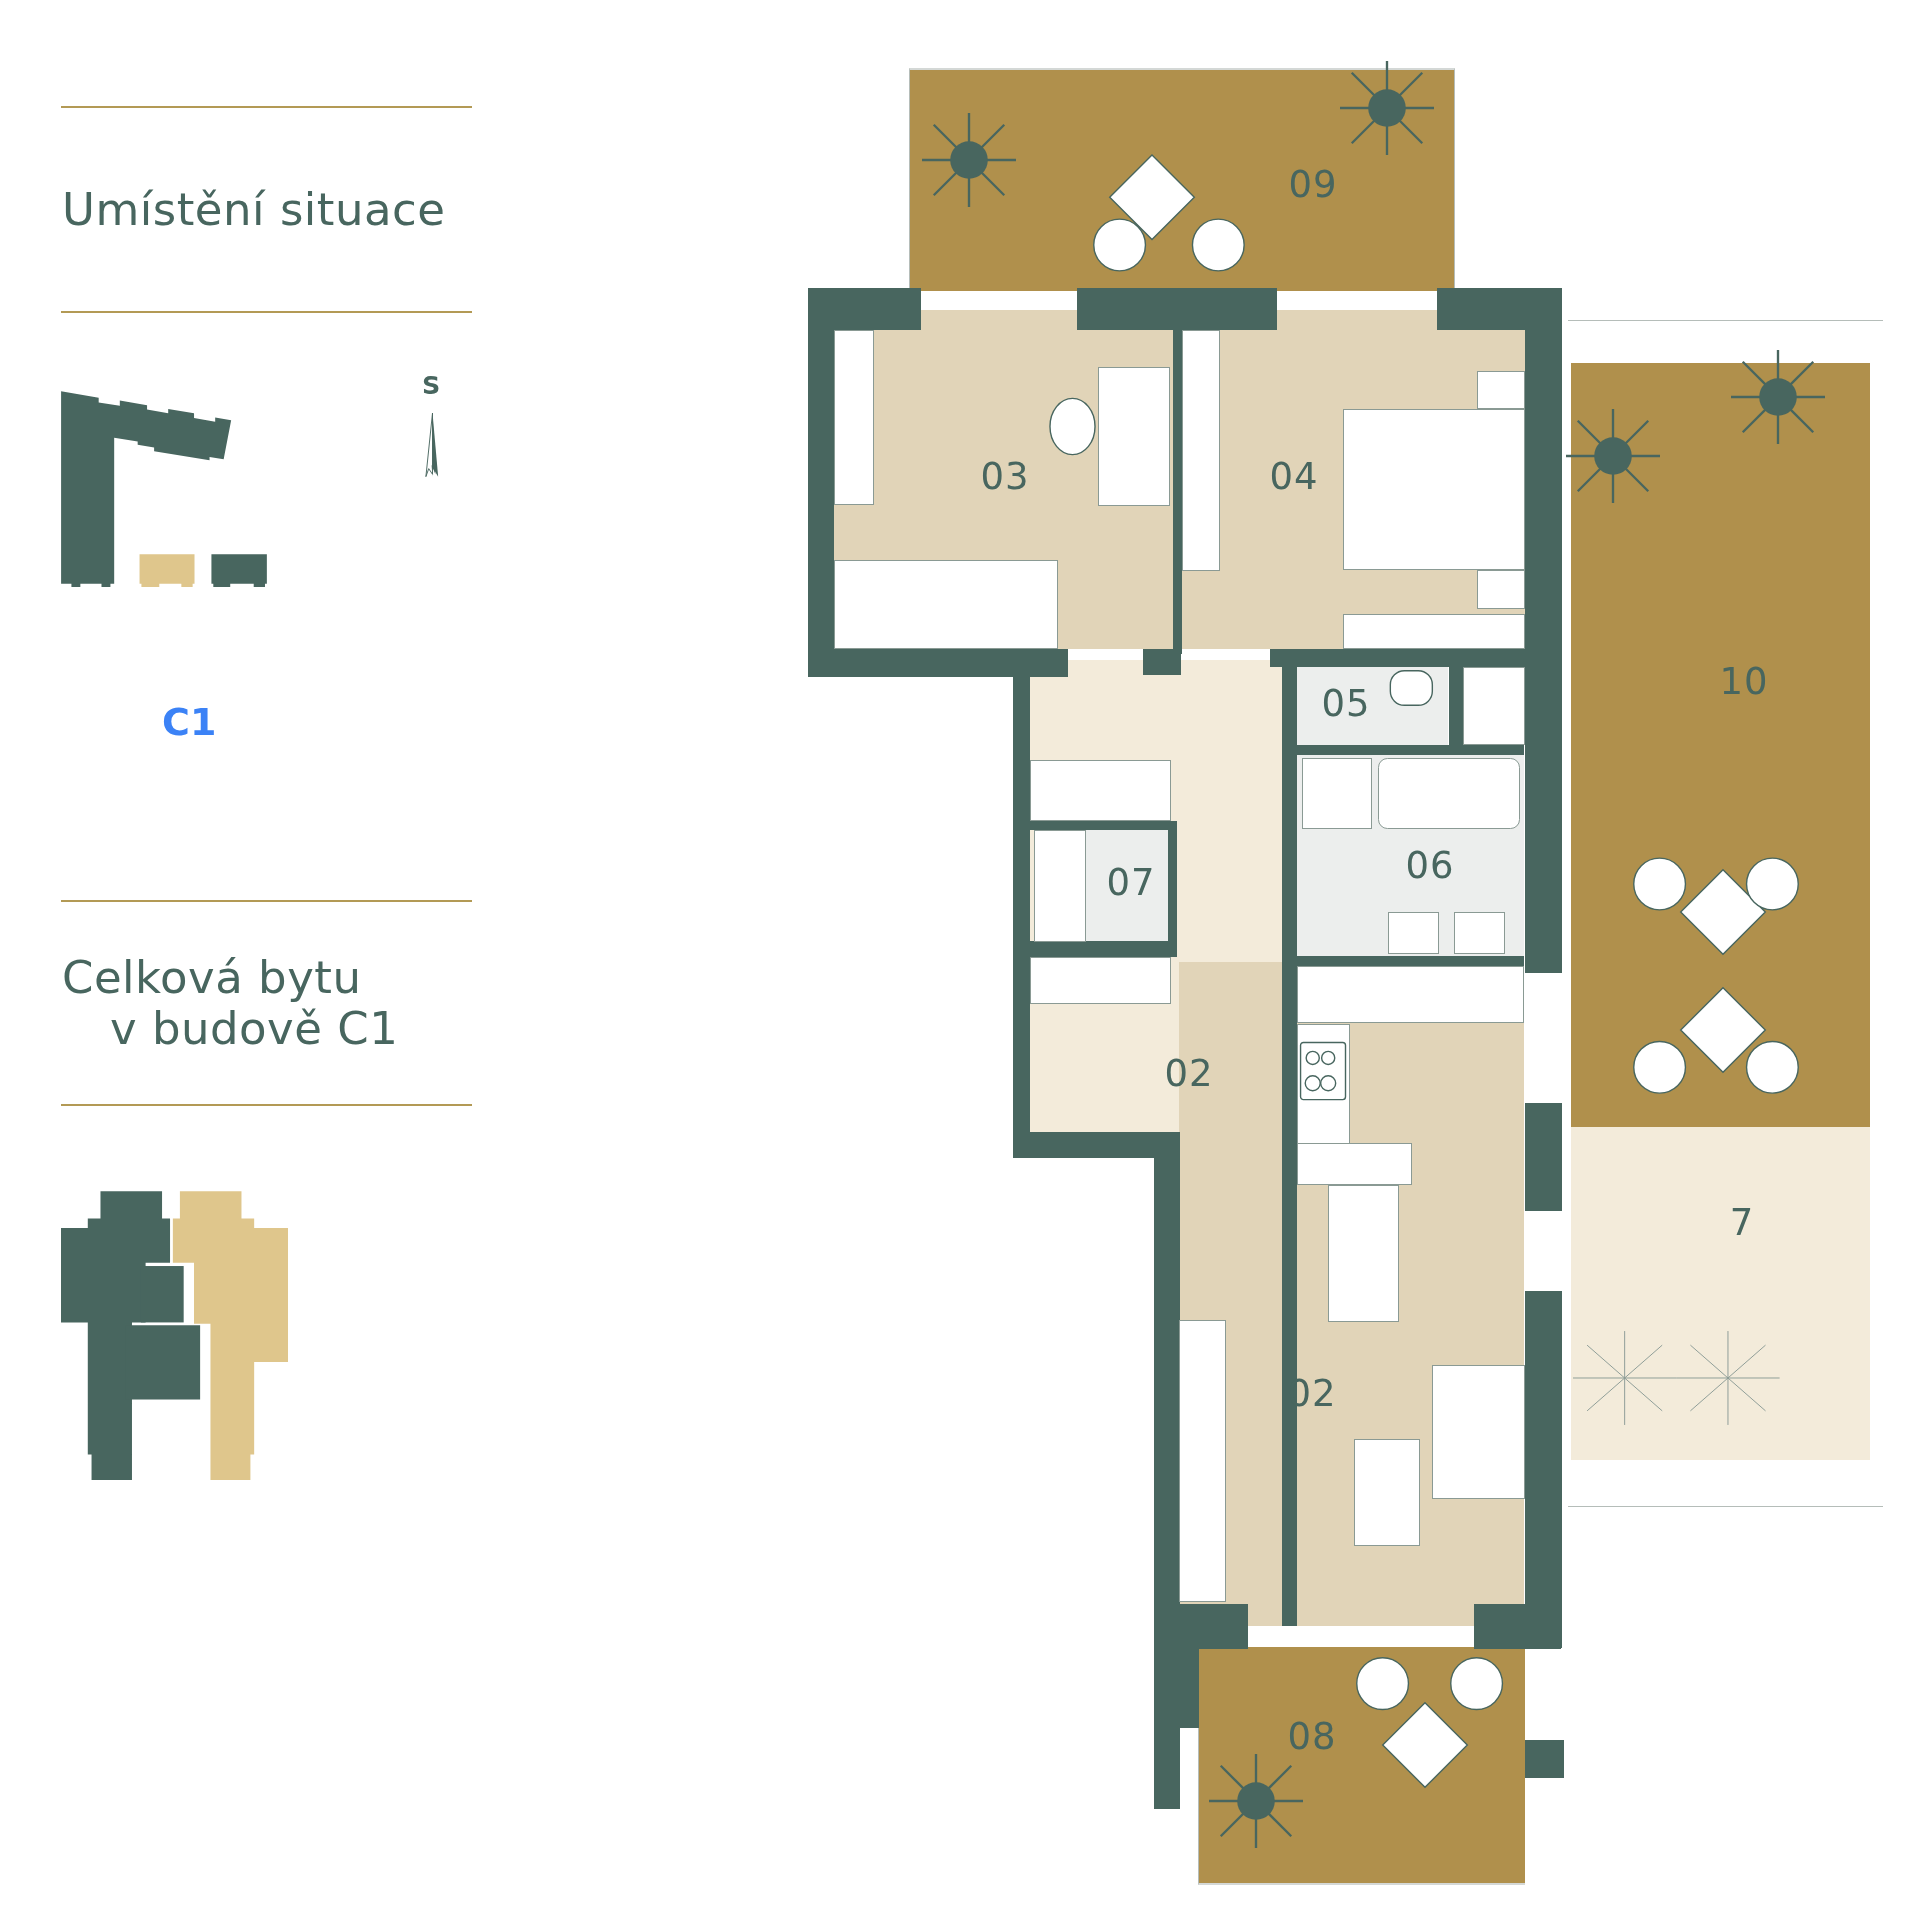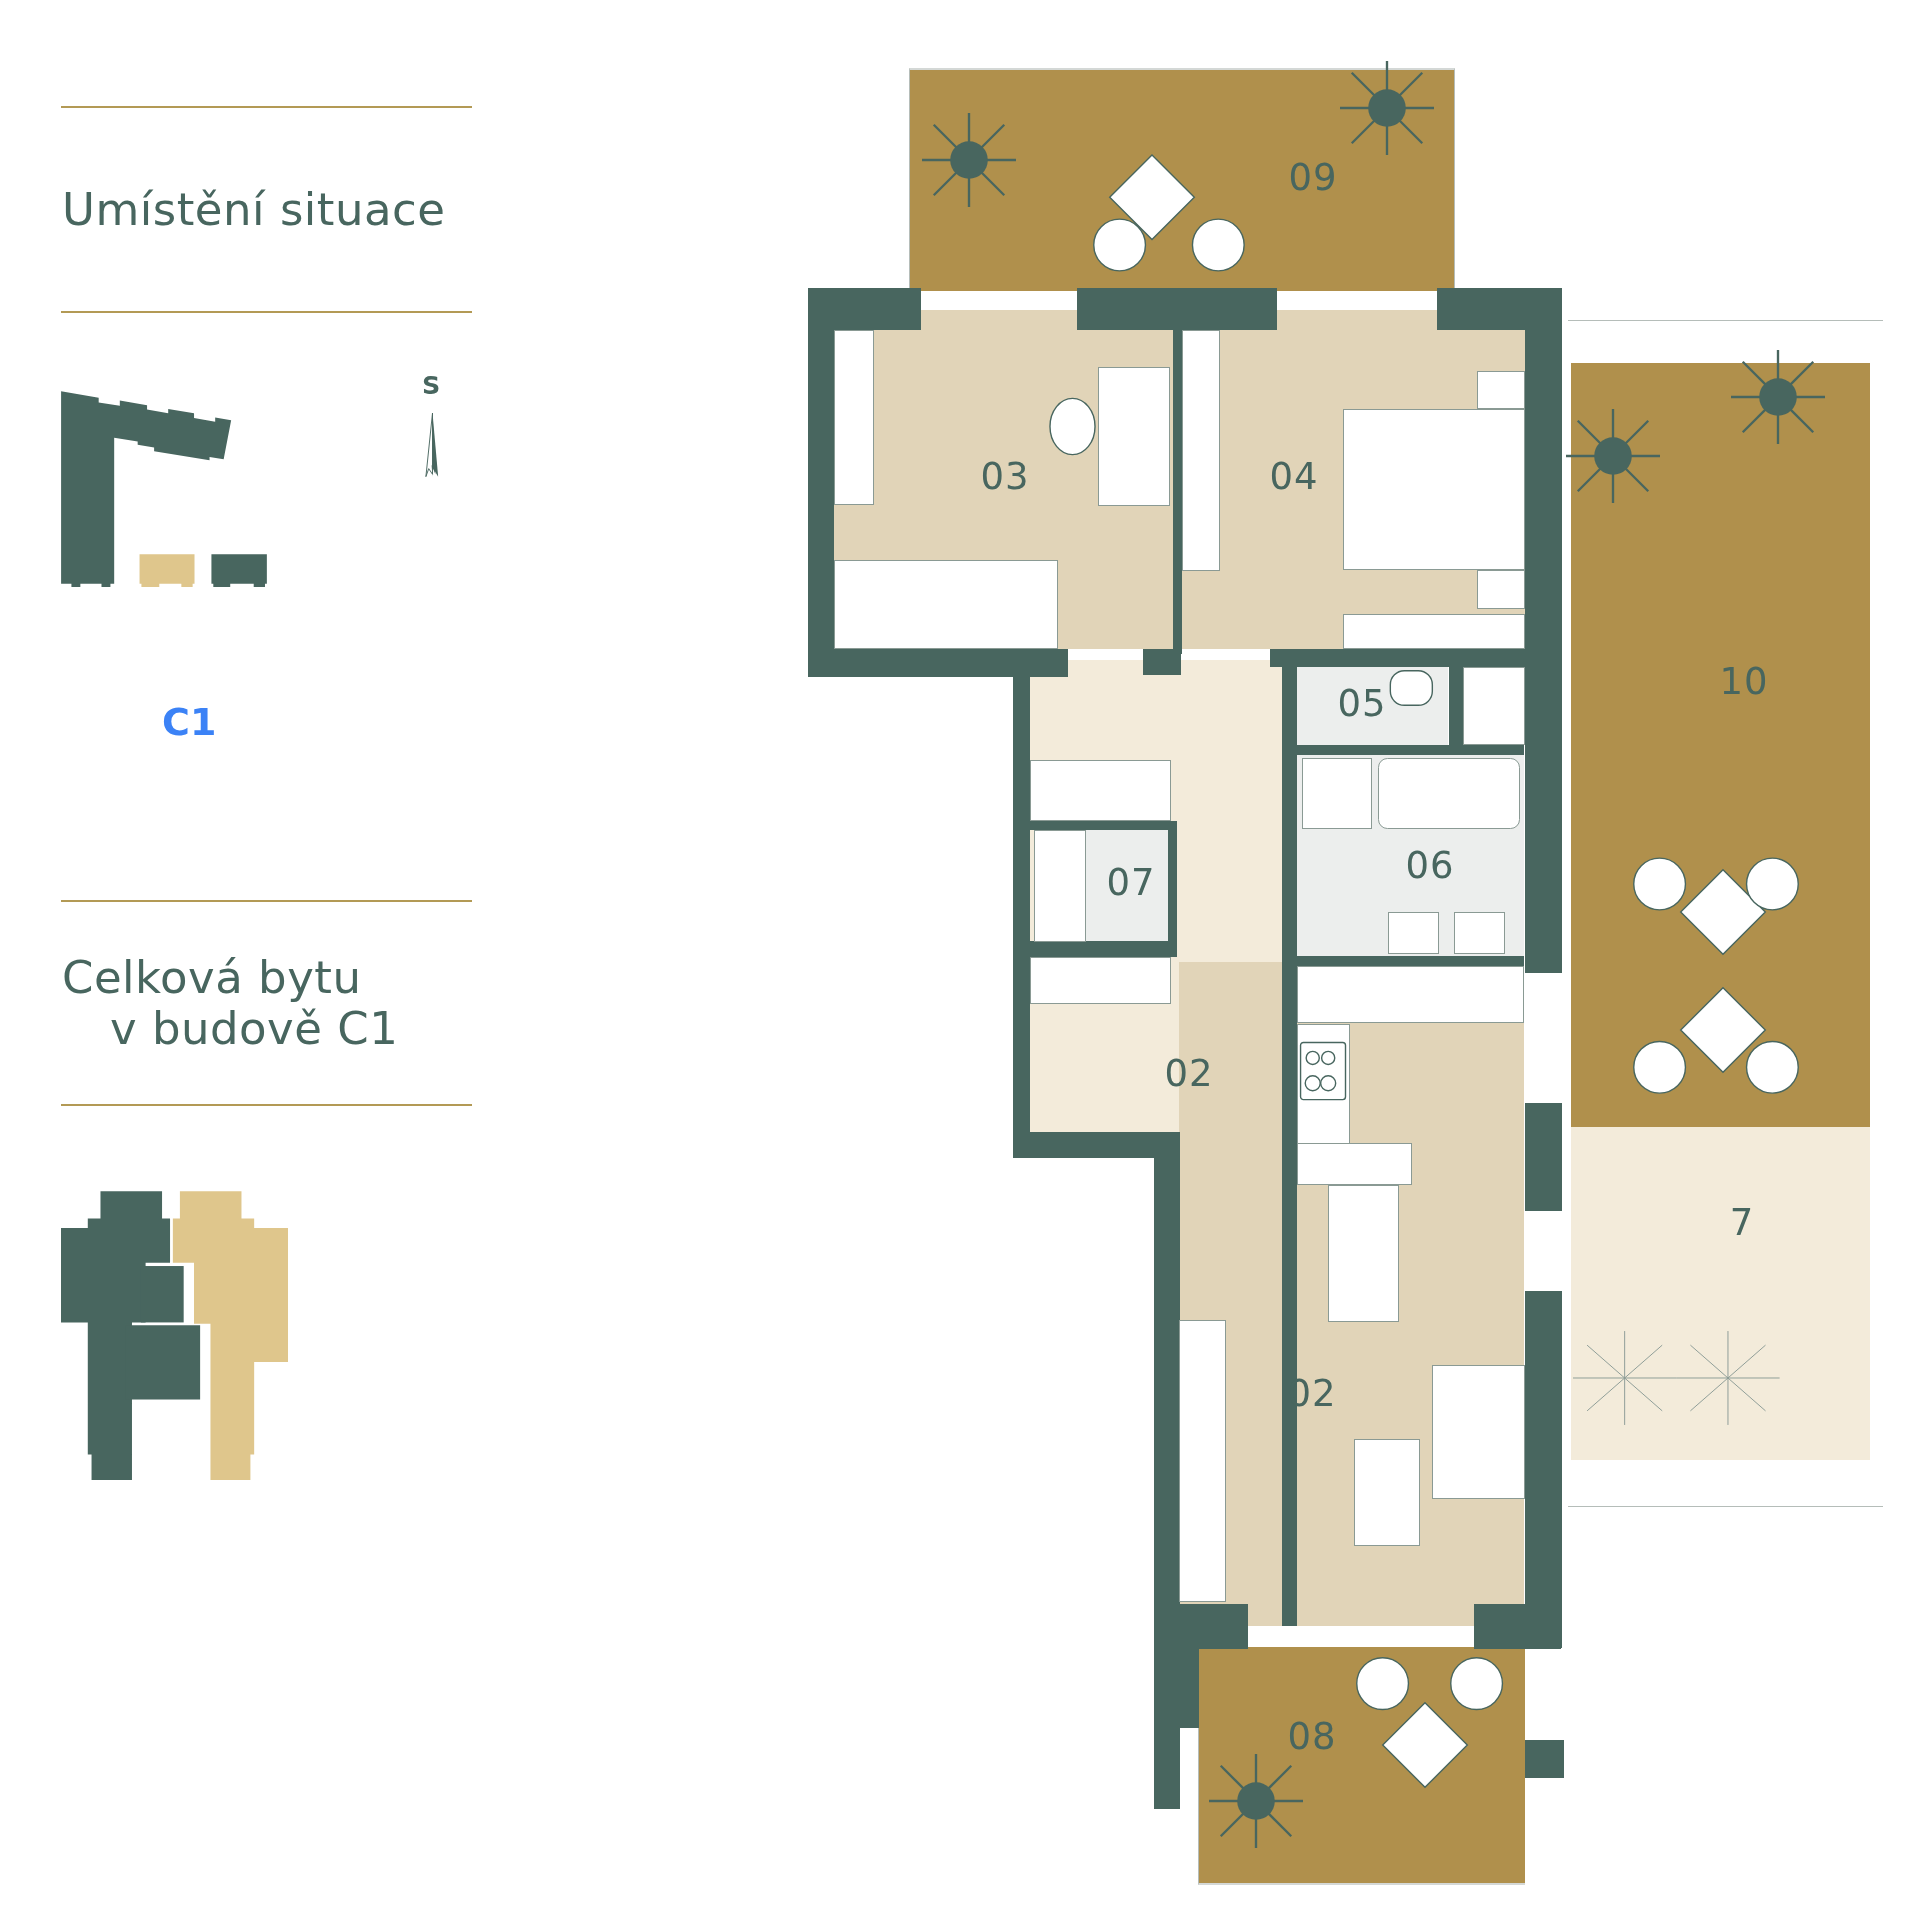--- a/index.html
+++ b/index.html
@@ -217,25 +217,25 @@
         <line x1="110" y1="0" x2="110" y2="200"></line>
         <line x1="30" y1="30" x2="190" y2="170"></line>
         <line x1="190" y1="30" x2="30" y2="170"></line>
       <line x1="220" y1="100" x2="440" y2="100"></line>
         <line x1="330" y1="0" x2="330" y2="200"></line>
         <line x1="250" y1="30" x2="410" y2="170"></line>
         <line x1="410" y1="30" x2="250" y2="170"></line>
     </g>
   </svg>
 
-  <div class="lbl" style="left:1313px; top:177px;">09</div>
+  <div class="lbl" style="left:1313px; top:184px;">09</div>
   <div class="lbl" style="left:1005px; top:476px;">03</div>
   <div class="lbl" style="left:1294px; top:476px;">04</div>
   <div class="lbl" style="left:1744px; top:681px;">10</div>
-  <div class="lbl" style="left:1346px; top:703px;margin-left:16px;">05</div>
+  <div class="lbl" style="left:1346px; top:703px;">05</div>
   <div class="lbl" style="left:1430px; top:865px;">06</div>
   <div class="lbl" style="left:1131px; top:882px;">07</div>
   <div class="lbl" style="left:1189px; top:1073px;">02</div>
   <div class="lbl" style="left:1742px; top:1222px;">7</div>
   <div class="lbl" style="left:1312px; top:1393px;">02</div>
   <div class="lbl" style="left:1312px; top:1736px;">08</div>
 </div>
 
 
 </body></html>

